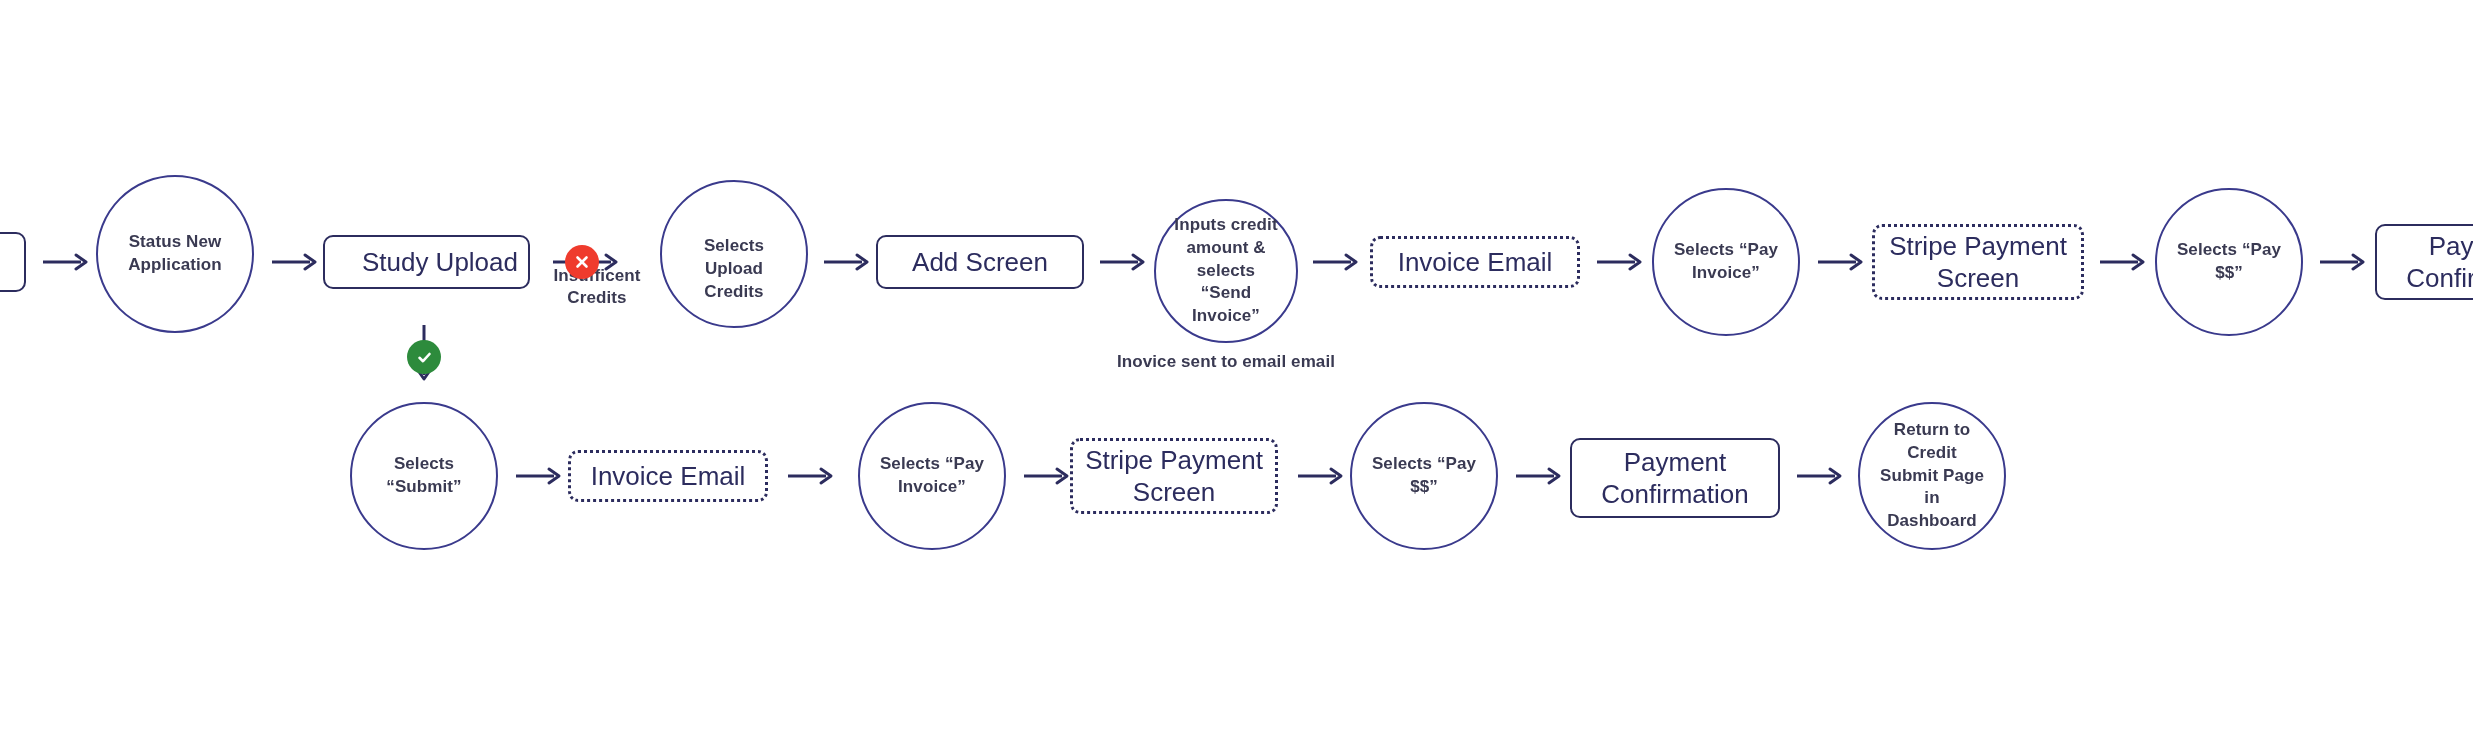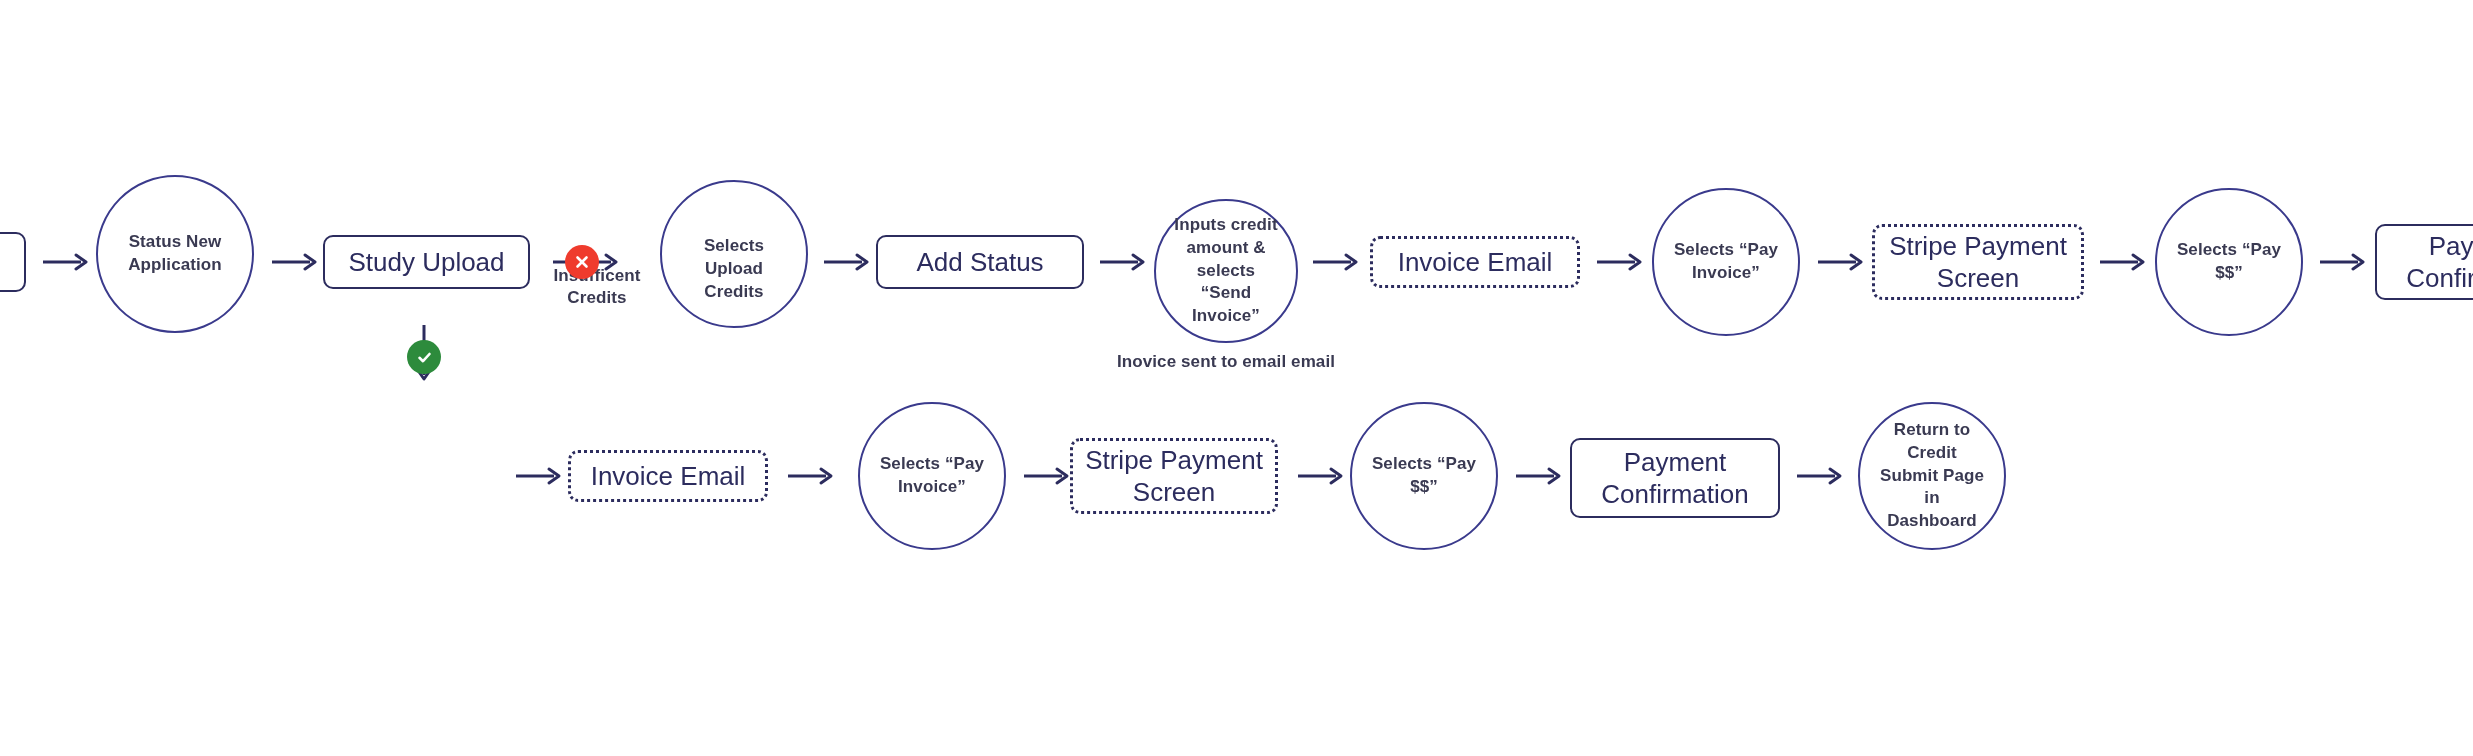--- a/index.html
+++ b/index.html
@@ -118,21 +118,21 @@
 Application</span>
   </div>
 
   <div class="arrow" style="left:272px; top:250px; width:48px;">
     <svg width="48" height="24" viewBox="0 0 48 24">
       <line x1="0" y1="12" x2="38" y2="12" stroke="#2c2c5e" stroke-width="3"></line>
       <polyline points="33,5 43,12 33,19" fill="none" stroke="#2c2c5e" stroke-width="3" stroke-linecap="round" stroke-linejoin="round"></polyline>
     </svg>
   </div>
 
-  <div class="node box" style="left:323px; top:235px; width:207px; height:54px;">
+  <div class="node box" style="left:323px; top:235px; width:207px; height:54px;justify-content:flex-end;">
     <span style="white-space:pre-line;">Study Upload</span>
   </div>
 
   <div class="arrow" style="left:553px; top:250px; width:68px;">
     <svg width="68" height="24" viewBox="0 0 68 24">
       <line x1="0" y1="12" x2="58" y2="12" stroke="#2c2c5e" stroke-width="3"></line>
       <polyline points="53,5 63,12 53,19" fill="none" stroke="#2c2c5e" stroke-width="3" stroke-linecap="round" stroke-linejoin="round"></polyline>
     </svg>
   </div>
   <div class="badge red" style="left:565px; top:245px;">
@@ -150,21 +150,21 @@
   </div>
 
   <div class="arrow" style="left:824px; top:250px; width:48px;">
     <svg width="48" height="24" viewBox="0 0 48 24">
       <line x1="0" y1="12" x2="38" y2="12" stroke="#2c2c5e" stroke-width="3"></line>
       <polyline points="33,5 43,12 33,19" fill="none" stroke="#2c2c5e" stroke-width="3" stroke-linecap="round" stroke-linejoin="round"></polyline>
     </svg>
   </div>
 
   <div class="node box" style="left:876px; top:235px; width:208px; height:54px;">
-    <span style="white-space:pre-line;">Add Status</span>
+    <span style="white-space:pre-line;">Add Screen</span>
   </div>
 
   <div class="arrow" style="left:1100px; top:250px; width:48px;">
     <svg width="48" height="24" viewBox="0 0 48 24">
       <line x1="0" y1="12" x2="38" y2="12" stroke="#2c2c5e" stroke-width="3"></line>
       <polyline points="33,5 43,12 33,19" fill="none" stroke="#2c2c5e" stroke-width="3" stroke-linecap="round" stroke-linejoin="round"></polyline>
     </svg>
   </div>
 
   <div class="node circle" style="left:1154px; top:199px; width:144px; height:144px;">
@@ -237,20 +237,23 @@
       <line x1="12" y1="0" x2="12" y2="50" stroke="#2c2c5e" stroke-width="3"></line>
       <polyline points="5,44 12,54 19,44" fill="none" stroke="#2c2c5e" stroke-width="3" stroke-linecap="round" stroke-linejoin="round"></polyline>
     </svg>
   </div>
   <div class="badge green" style="left:407px; top:340px;">
     <svg width="17" height="17" viewBox="0 0 17 17">
       <polyline points="3.5,8.8 7,12.2 13.5,5" fill="none" stroke="#ffffff" stroke-width="2.6" stroke-linecap="round" stroke-linejoin="round"></polyline>
     </svg>
   </div>
 
+  <div class="node circle" style="left:350px; top:402px; width:148px; height:148px;">
+    <span style="white-space:pre-line;">Selects “Submit”</span>
+  </div>
 
   <div class="arrow" style="left:516px; top:464px; width:48px;">
     <svg width="48" height="24" viewBox="0 0 48 24">
       <line x1="0" y1="12" x2="38" y2="12" stroke="#2c2c5e" stroke-width="3"></line>
       <polyline points="33,5 43,12 33,19" fill="none" stroke="#2c2c5e" stroke-width="3" stroke-linecap="round" stroke-linejoin="round"></polyline>
     </svg>
   </div>
 
   <div class="node box dotted" style="left:568px; top:450px; width:200px; height:52px;">
     <span style="white-space:pre-line;">Invoice Email</span>

